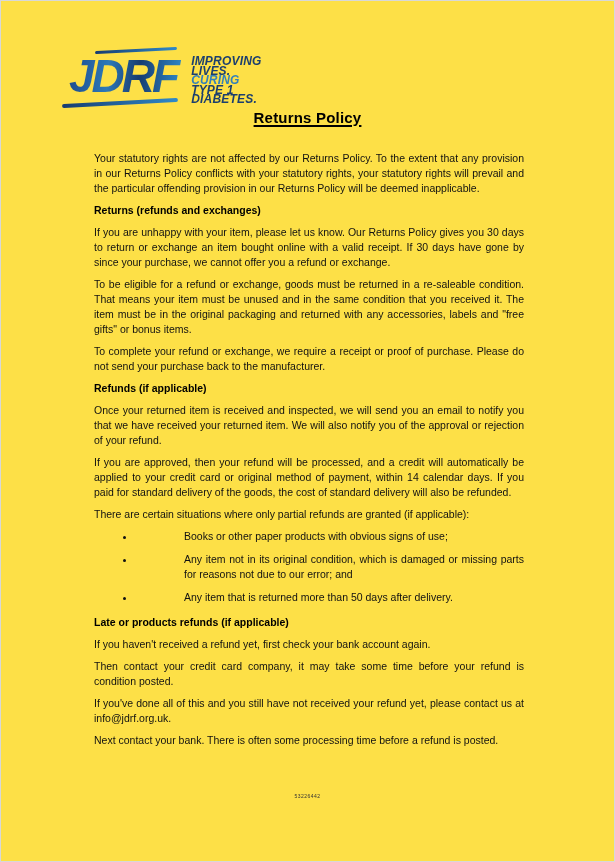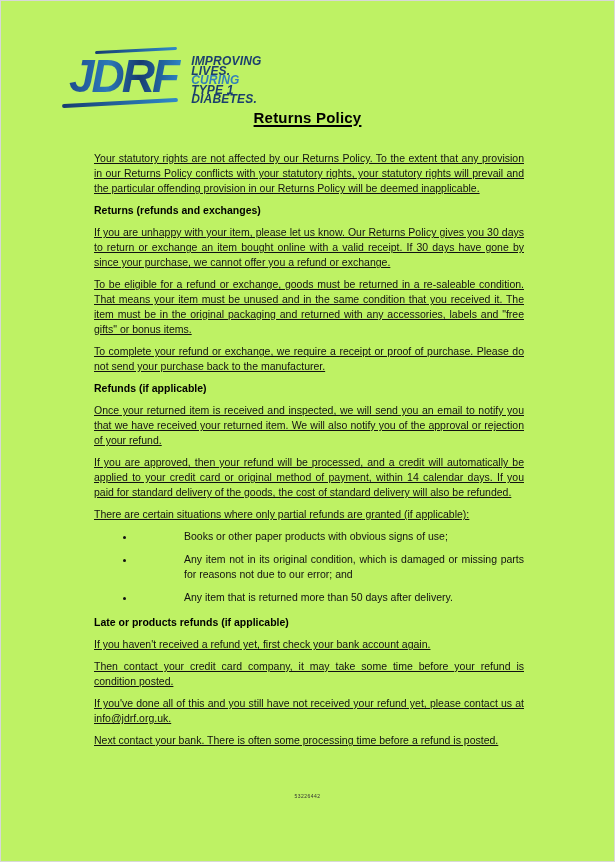--- a/index.html
+++ b/index.html
@@ -4,21 +4,21 @@
 <style>
   * { margin: 0; padding: 0; box-sizing: border-box; }
   html, body { background: #e9e9e9; }
   body { font-family: "Liberation Sans", sans-serif; }
 
   .page {
     position: relative;
     width: 615px;
     height: 862px;
     margin: 0 auto;
-    background: #bef264;
+    background: #fde047;
     border: 1px solid #d8d8d8;
     overflow: hidden;
     color: #151515;
   }
 
   
   .logo {
     position: absolute;
     left: 68px;
     top: 44px;
@@ -86,21 +86,20 @@
     top: 150px;
     left: 93px;
     width: 430px;
     font-size: 10.5px;
     line-height: 15px;
     color: #111;
   }
   .content p {
     text-align: justify;
     margin-bottom: 7px;
-    text-decoration: underline;
   }
   .content h2 {
     font-size: 10.5px;
     font-weight: bold;
     line-height: 15px;
     margin-bottom: 7px;
     color: #000;
   }
   .content ul {
     margin: 3px 0 10px;

